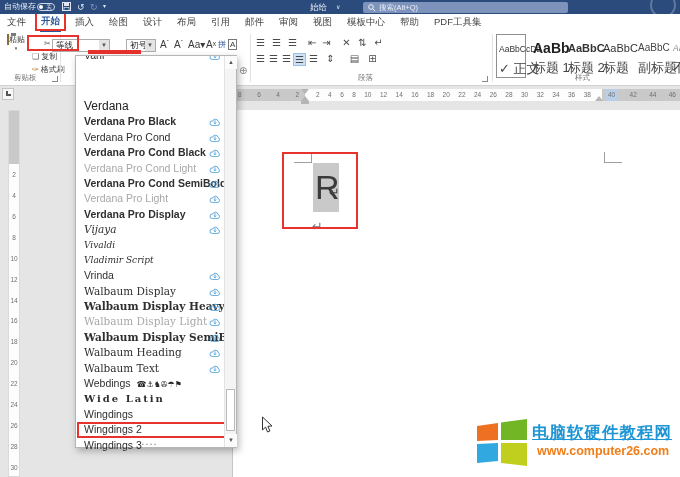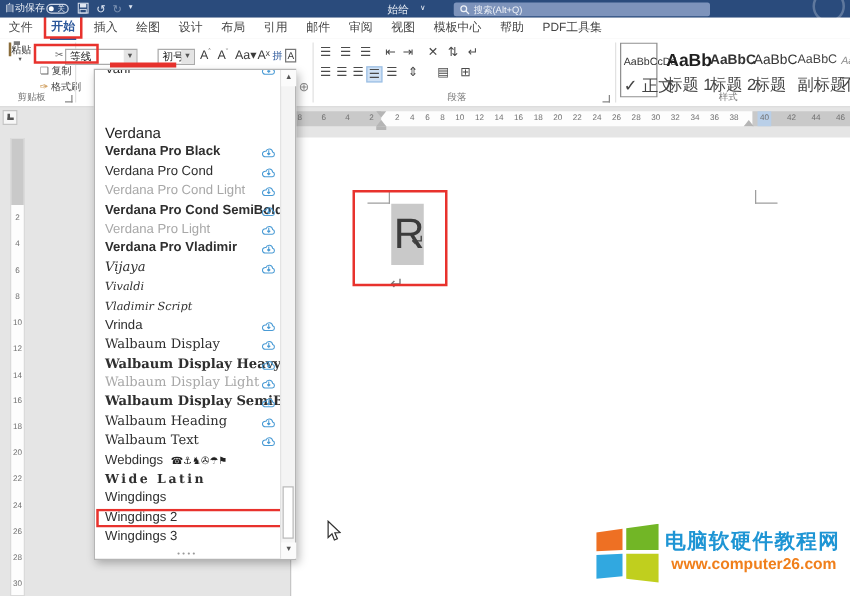--- a/index.html
+++ b/index.html
@@ -107,21 +107,21 @@
   .fitem .suffix { font-size:8px; letter-spacing:0; margin-left:6px; color:#222; }
   #fd-partial { position:absolute; left:0; top:0; width:148px; height:7px; overflow:hidden; }
   #fd-partial .fitem { margin-top:-8px; }
   #fd-scroll { position:absolute; right:0; top:0; width:12px; height:391px; background:#f4f4f4; border-left:1px solid #e3e3e3; }
   .sbtn { position:absolute; left:0; width:12px; height:13px; background:#fbfbfb; color:#555; font-size:6px; text-align:center; line-height:13px; }
   #fd-thumb { position:absolute; left:1px; top:333px; width:9px; height:42px; background:#fff; border:1px solid #b9b9b9; }
   #fd-grip { position:absolute; left:0; right:12px; bottom:0px; text-align:center; font-size:6px; color:#999; letter-spacing:2px; line-height:5px; }
 
   
   #watermark { left:477px; top:419px; width:203px; height:52px; }
-  #wm-text1 { position:absolute; left:55px; top:3px; font-size:16.5px; font-weight:bold; color:#1e95d4; letter-spacing:1px; white-space:nowrap; }
+  #wm-text1 { position:absolute; left:55px; top:3px; font-size:16.5px; font-weight:bold; color:#1e95d4; letter-spacing:1px; white-space:nowrap;text-decoration:underline; }
   #wm-text2 { position:absolute; left:60px; top:25px; font-size:12.5px; font-weight:bold; color:#f07f1b; white-space:nowrap; }
 
   
   #cursor { left:261px; top:416px; z-index:50; }
 </style>
 </head>
 <body>
 
 <div class="abs" id="titlebar">
   <span class="tb-item" style="left:4px">自动保存</span>
@@ -372,20 +372,27 @@
       </div>
 
       <div class="fitem has-cloud fs-normal">
         <span>Verdana Pro Cond</span><span class="suffix"></span>
         <svg class="cloud" width="12" height="10" viewBox="0 0 14 11">
           <path d="M4 9.5 a2.6 2.6 0 1 1 .4-5.1 A3.2 3.2 0 0 1 10.6 5 a2.3 2.3 0 0 1-.3 4.5z" fill="none" stroke="#4a9bd5" stroke-width="1"></path>
           <path d="M7 3.5 v4 M5.6 6.2 L7 7.6 L8.4 6.2" fill="none" stroke="#4a9bd5" stroke-width="1"></path>
         </svg>
       </div>
 
+      <div class="fitem has-cloud fs-bold">
+        <span>Verdana Pro Cond Black</span><span class="suffix"></span>
+        <svg class="cloud" width="12" height="10" viewBox="0 0 14 11">
+          <path d="M4 9.5 a2.6 2.6 0 1 1 .4-5.1 A3.2 3.2 0 0 1 10.6 5 a2.3 2.3 0 0 1-.3 4.5z" fill="none" stroke="#4a9bd5" stroke-width="1"></path>
+          <path d="M7 3.5 v4 M5.6 6.2 L7 7.6 L8.4 6.2" fill="none" stroke="#4a9bd5" stroke-width="1"></path>
+        </svg>
+      </div>
 
       <div class="fitem has-cloud fs-light">
         <span>Verdana Pro Cond Light</span><span class="suffix"></span>
         <svg class="cloud" width="12" height="10" viewBox="0 0 14 11">
           <path d="M4 9.5 a2.6 2.6 0 1 1 .4-5.1 A3.2 3.2 0 0 1 10.6 5 a2.3 2.3 0 0 1-.3 4.5z" fill="none" stroke="#4a9bd5" stroke-width="1"></path>
           <path d="M7 3.5 v4 M5.6 6.2 L7 7.6 L8.4 6.2" fill="none" stroke="#4a9bd5" stroke-width="1"></path>
         </svg>
       </div>
 
       <div class="fitem has-cloud fs-bold">
@@ -398,21 +405,21 @@
 
       <div class="fitem has-cloud fs-light">
         <span>Verdana Pro Light</span><span class="suffix"></span>
         <svg class="cloud" width="12" height="10" viewBox="0 0 14 11">
           <path d="M4 9.5 a2.6 2.6 0 1 1 .4-5.1 A3.2 3.2 0 0 1 10.6 5 a2.3 2.3 0 0 1-.3 4.5z" fill="none" stroke="#4a9bd5" stroke-width="1"></path>
           <path d="M7 3.5 v4 M5.6 6.2 L7 7.6 L8.4 6.2" fill="none" stroke="#4a9bd5" stroke-width="1"></path>
         </svg>
       </div>
 
       <div class="fitem has-cloud fs-bold">
-        <span>Verdana Pro Vladimir</span><span class="suffix"></span>
+        <span>Verdana Pro Display</span><span class="suffix"></span>
         <svg class="cloud" width="12" height="10" viewBox="0 0 14 11">
           <path d="M4 9.5 a2.6 2.6 0 1 1 .4-5.1 A3.2 3.2 0 0 1 10.6 5 a2.3 2.3 0 0 1-.3 4.5z" fill="none" stroke="#4a9bd5" stroke-width="1"></path>
           <path d="M7 3.5 v4 M5.6 6.2 L7 7.6 L8.4 6.2" fill="none" stroke="#4a9bd5" stroke-width="1"></path>
         </svg>
       </div>
 
       <div class="fitem has-cloud fs-italic">
         <span>Vijaya</span><span class="suffix"></span>
         <svg class="cloud" width="12" height="10" viewBox="0 0 14 11">
           <path d="M4 9.5 a2.6 2.6 0 1 1 .4-5.1 A3.2 3.2 0 0 1 10.6 5 a2.3 2.3 0 0 1-.3 4.5z" fill="none" stroke="#4a9bd5" stroke-width="1"></path>

